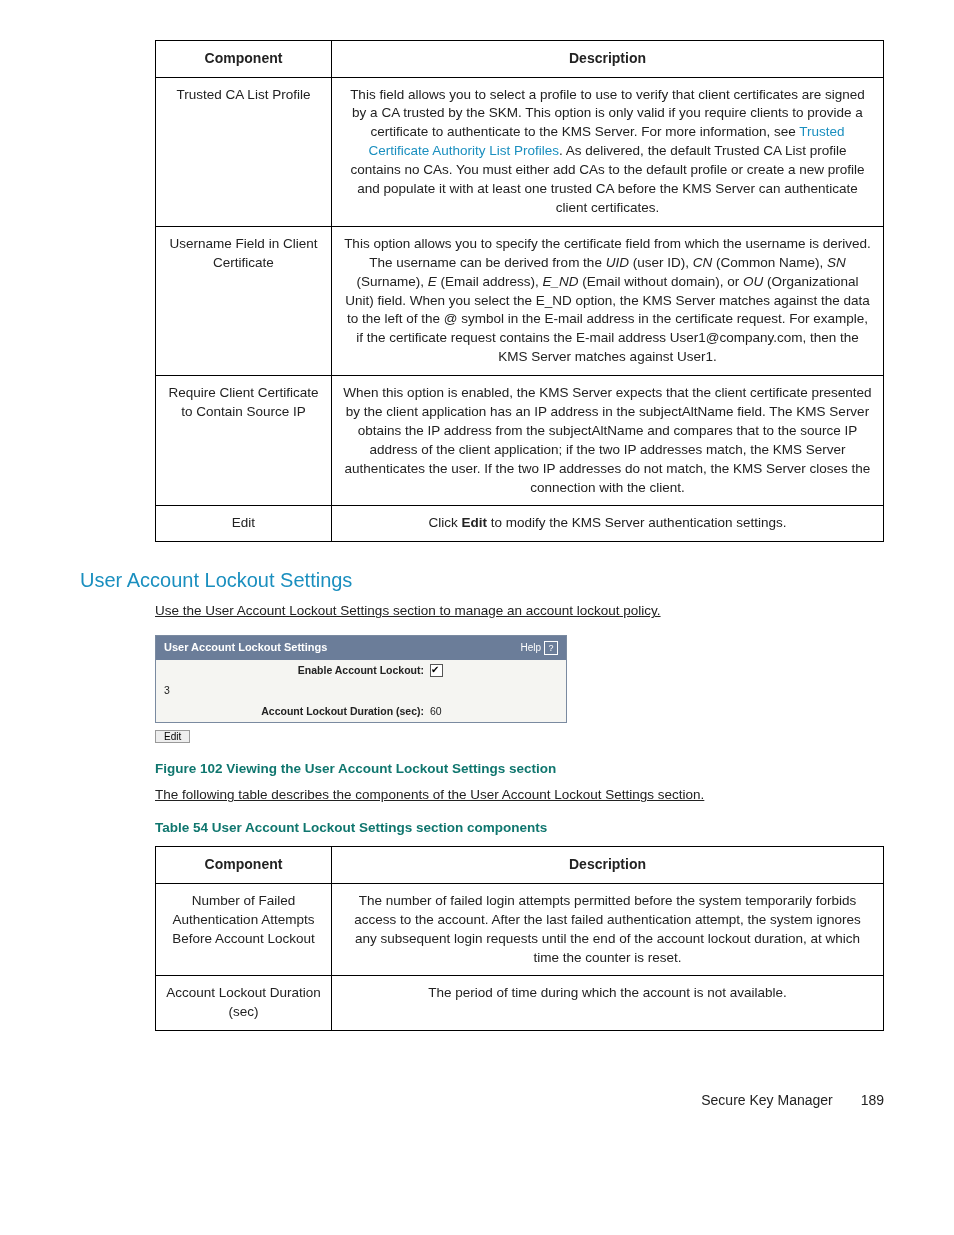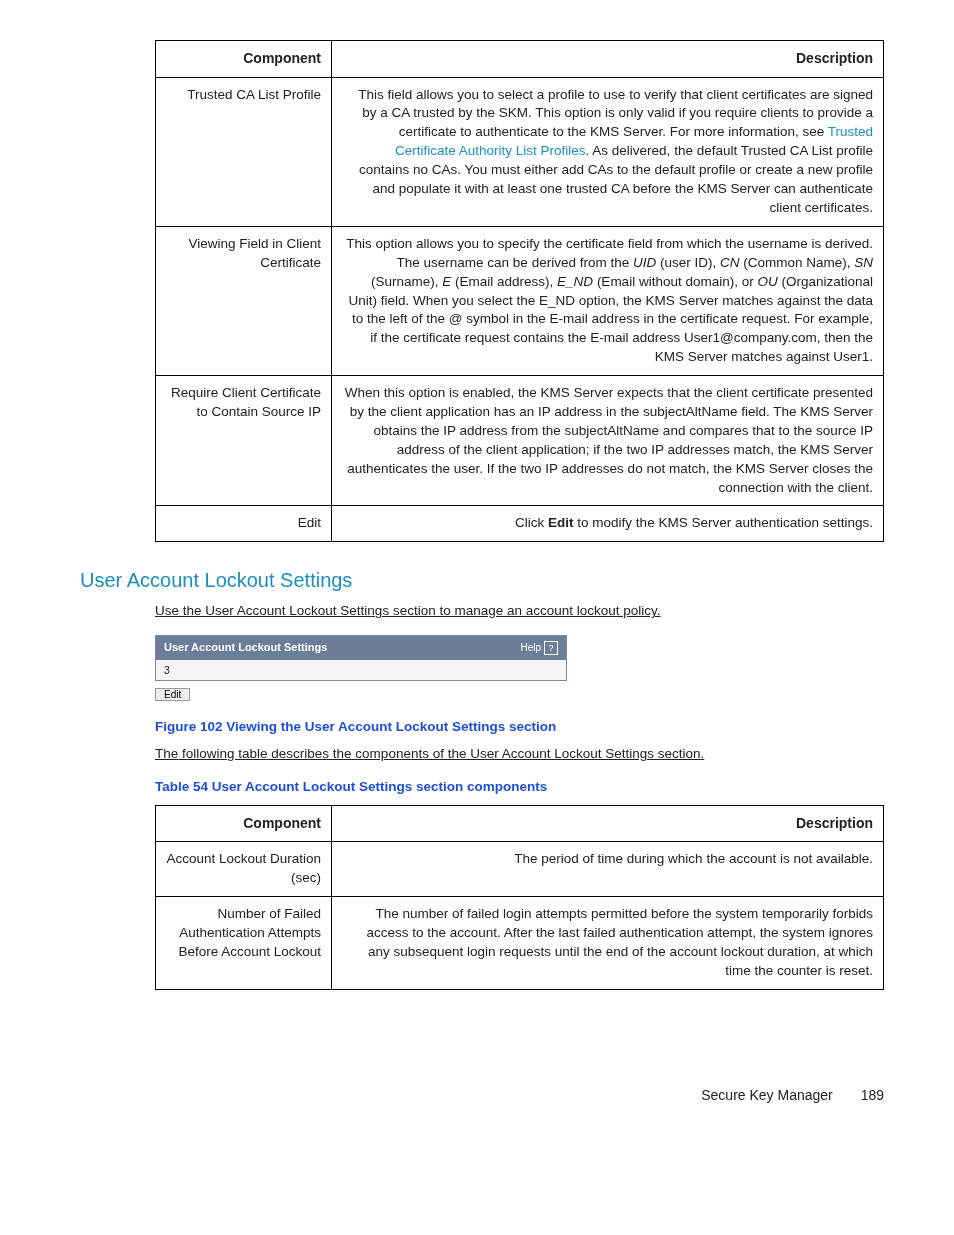--- a/index.html
+++ b/index.html
@@ -13,21 +13,21 @@
     line-height: 1.4;
   }
   .tbl {
     border-collapse: collapse;
     width: 100%;
     margin-bottom: 24px;
   }
   .tbl th, .tbl td {
     border: 1px solid #000;
     padding: 8px 10px;
-    text-align: right;
+    text-align: center;
     vertical-align: top;
   }
   .tbl th {
     font-weight: bold;
     font-size: 14px;
   }
   .tbl td:first-child {
     width: 155px;
   }
   .link {
@@ -41,21 +41,21 @@
     font-weight: normal;
     margin: 20px 0 8px 0;
   }
   .indent-p {
     margin-left: 75px;
     margin-top: 6px;
     margin-bottom: 14px;
     text-decoration: underline;
   }
   .caption-figure, .caption-table {
-    color: #1d4ed8;
+    color: #0f766e;
     font-weight: bold;
     margin-left: 75px;
     margin-top: 10px;
     margin-bottom: 8px;
   }
   
   .ss-panel {
     width: 410px;
     margin-left: 75px;
     border: 1px solid #7a8aa0;
@@ -106,21 +106,21 @@
     margin: 4px 0 14px 75px;
   }
   .ss-edit button {
     font-size: 10px;
     padding: 0 8px;
     background: #eee;
     border: 1px solid #999;
   }
   .footer {
     text-align: right;
-    margin-top: 96px;
+    margin-top: 60px;
     font-size: 14px;
   }
   .footer .pg { margin-left: 24px; }
   .cb {
     display: inline-block;
     width: 11px; height: 11px;
     border: 1px solid #555;
     position: relative;
     vertical-align: middle;
     background: #fff;
@@ -144,21 +144,21 @@
     </tr>
   </thead>
   <tbody>
     <tr>
       <td>Trusted CA List Profile</td>
       <td>
         <span>This field allows you to select a profile to use to verify that client certificates are signed by a CA trusted by the SKM. This option is only valid if you require clients to provide a certificate to authenticate to the KMS Server. For more information, see </span><span class="link">Trusted Certificate Authority List Profiles</span><span>. As delivered, the default Trusted CA List profile contains no CAs. You must either add CAs to the default profile or create a new profile and populate it with at least one trusted CA before the KMS Server can authenticate client certificates.</span>
       </td>
     </tr>
     <tr>
-      <td>Viewing Field in Client Certificate</td>
+      <td>Username Field in Client Certificate</td>
       <td>
         <span>This option allows you to specify the certificate field from which the username is derived. The username can be derived from the </span><span class="italic">UID</span><span> (user ID), </span><span class="italic">CN</span><span> (Common Name), </span><span class="italic">SN</span><span> (Surname), </span><span class="italic">E</span><span> (Email address), </span><span class="italic">E_ND</span><span> (Email without domain), or </span><span class="italic">OU</span><span> (Organizational Unit) field. When you select the E_ND option, the KMS Server matches against the data to the left of the @ symbol in the E-mail address in the certificate request. For example, if the certificate request contains the E-mail address User1@company.com, then the KMS Server matches against User1.</span>
       </td>
     </tr>
     <tr>
       <td>Require Client Certificate to Contain Source IP</td>
       <td>When this option is enabled, the KMS Server expects that the client certificate presented by the client application has an IP address in the subjectAltName field. The KMS Server obtains the IP address from the subjectAltName and compares that to the source IP address of the client application; if the two IP addresses match, the KMS Server authenticates the user. If the two IP addresses do not match, the KMS Server closes the connection with the client.</td>
     </tr>
     <tr>
       <td>Edit</td>
@@ -174,46 +174,54 @@
 
 <div class="ss-panel">
   <div class="ss-header">
     <span>User Account Lockout Settings</span>
     <span class="ss-help">
       <span>Help</span>
       <span class="ss-help-icon">?</span>
     </span>
   </div>
   <div class="ss-row">
+    <div class="ss-label">Enable Account Lockout:</div>
+    <div class="ss-val"><span class="cb"></span></div>
+  </div>
+  <div class="ss-row">
     <div class="ss-val">3</div>
+  </div>
+  <div class="ss-row">
+    <div class="ss-label">Account Lockout Duration (sec):</div>
+    <div class="ss-val">60</div>
   </div>
 </div>
 <div class="ss-edit">
   <button>Edit</button>
 </div>
 
 <p class="caption-figure">Figure 102 Viewing the User Account Lockout Settings section</p>
 <p class="indent-p">The following table describes the components of the User Account Lockout Settings section.</p>
 <p class="caption-table">Table 54 User Account Lockout Settings section components</p>
 
 <table class="tbl" style="margin-left:75px; width: calc(100% - 75px);">
   <thead>
     <tr>
       <th>Component</th>
       <th>Description</th>
     </tr>
   </thead>
   <tbody>
     <tr>
+      <td>Number of Failed Authentication Attempts Before Account Lockout</td>
+      <td>The number of failed login attempts permitted before the system temporarily forbids access to the account. After the last failed authentication attempt, the system ignores any subsequent login requests until the end of the account lockout duration, at which time the counter is reset.</td>
+    </tr>
+    <tr>
       <td>Account Lockout Duration (sec)</td>
       <td>The period of time during which the account is not available.</td>
-    </tr>
-    <tr>
-      <td>Number of Failed Authentication Attempts Before Account Lockout</td>
-      <td>The number of failed login attempts permitted before the system temporarily forbids access to the account. After the last failed authentication attempt, the system ignores any subsequent login requests until the end of the account lockout duration, at which time the counter is reset.</td>
     </tr>
   </tbody>
 </table>
 
 <div class="footer">
   <span>Secure Key Manager</span>
   <span class="pg">189</span>
 </div>
 
 </body></html>

